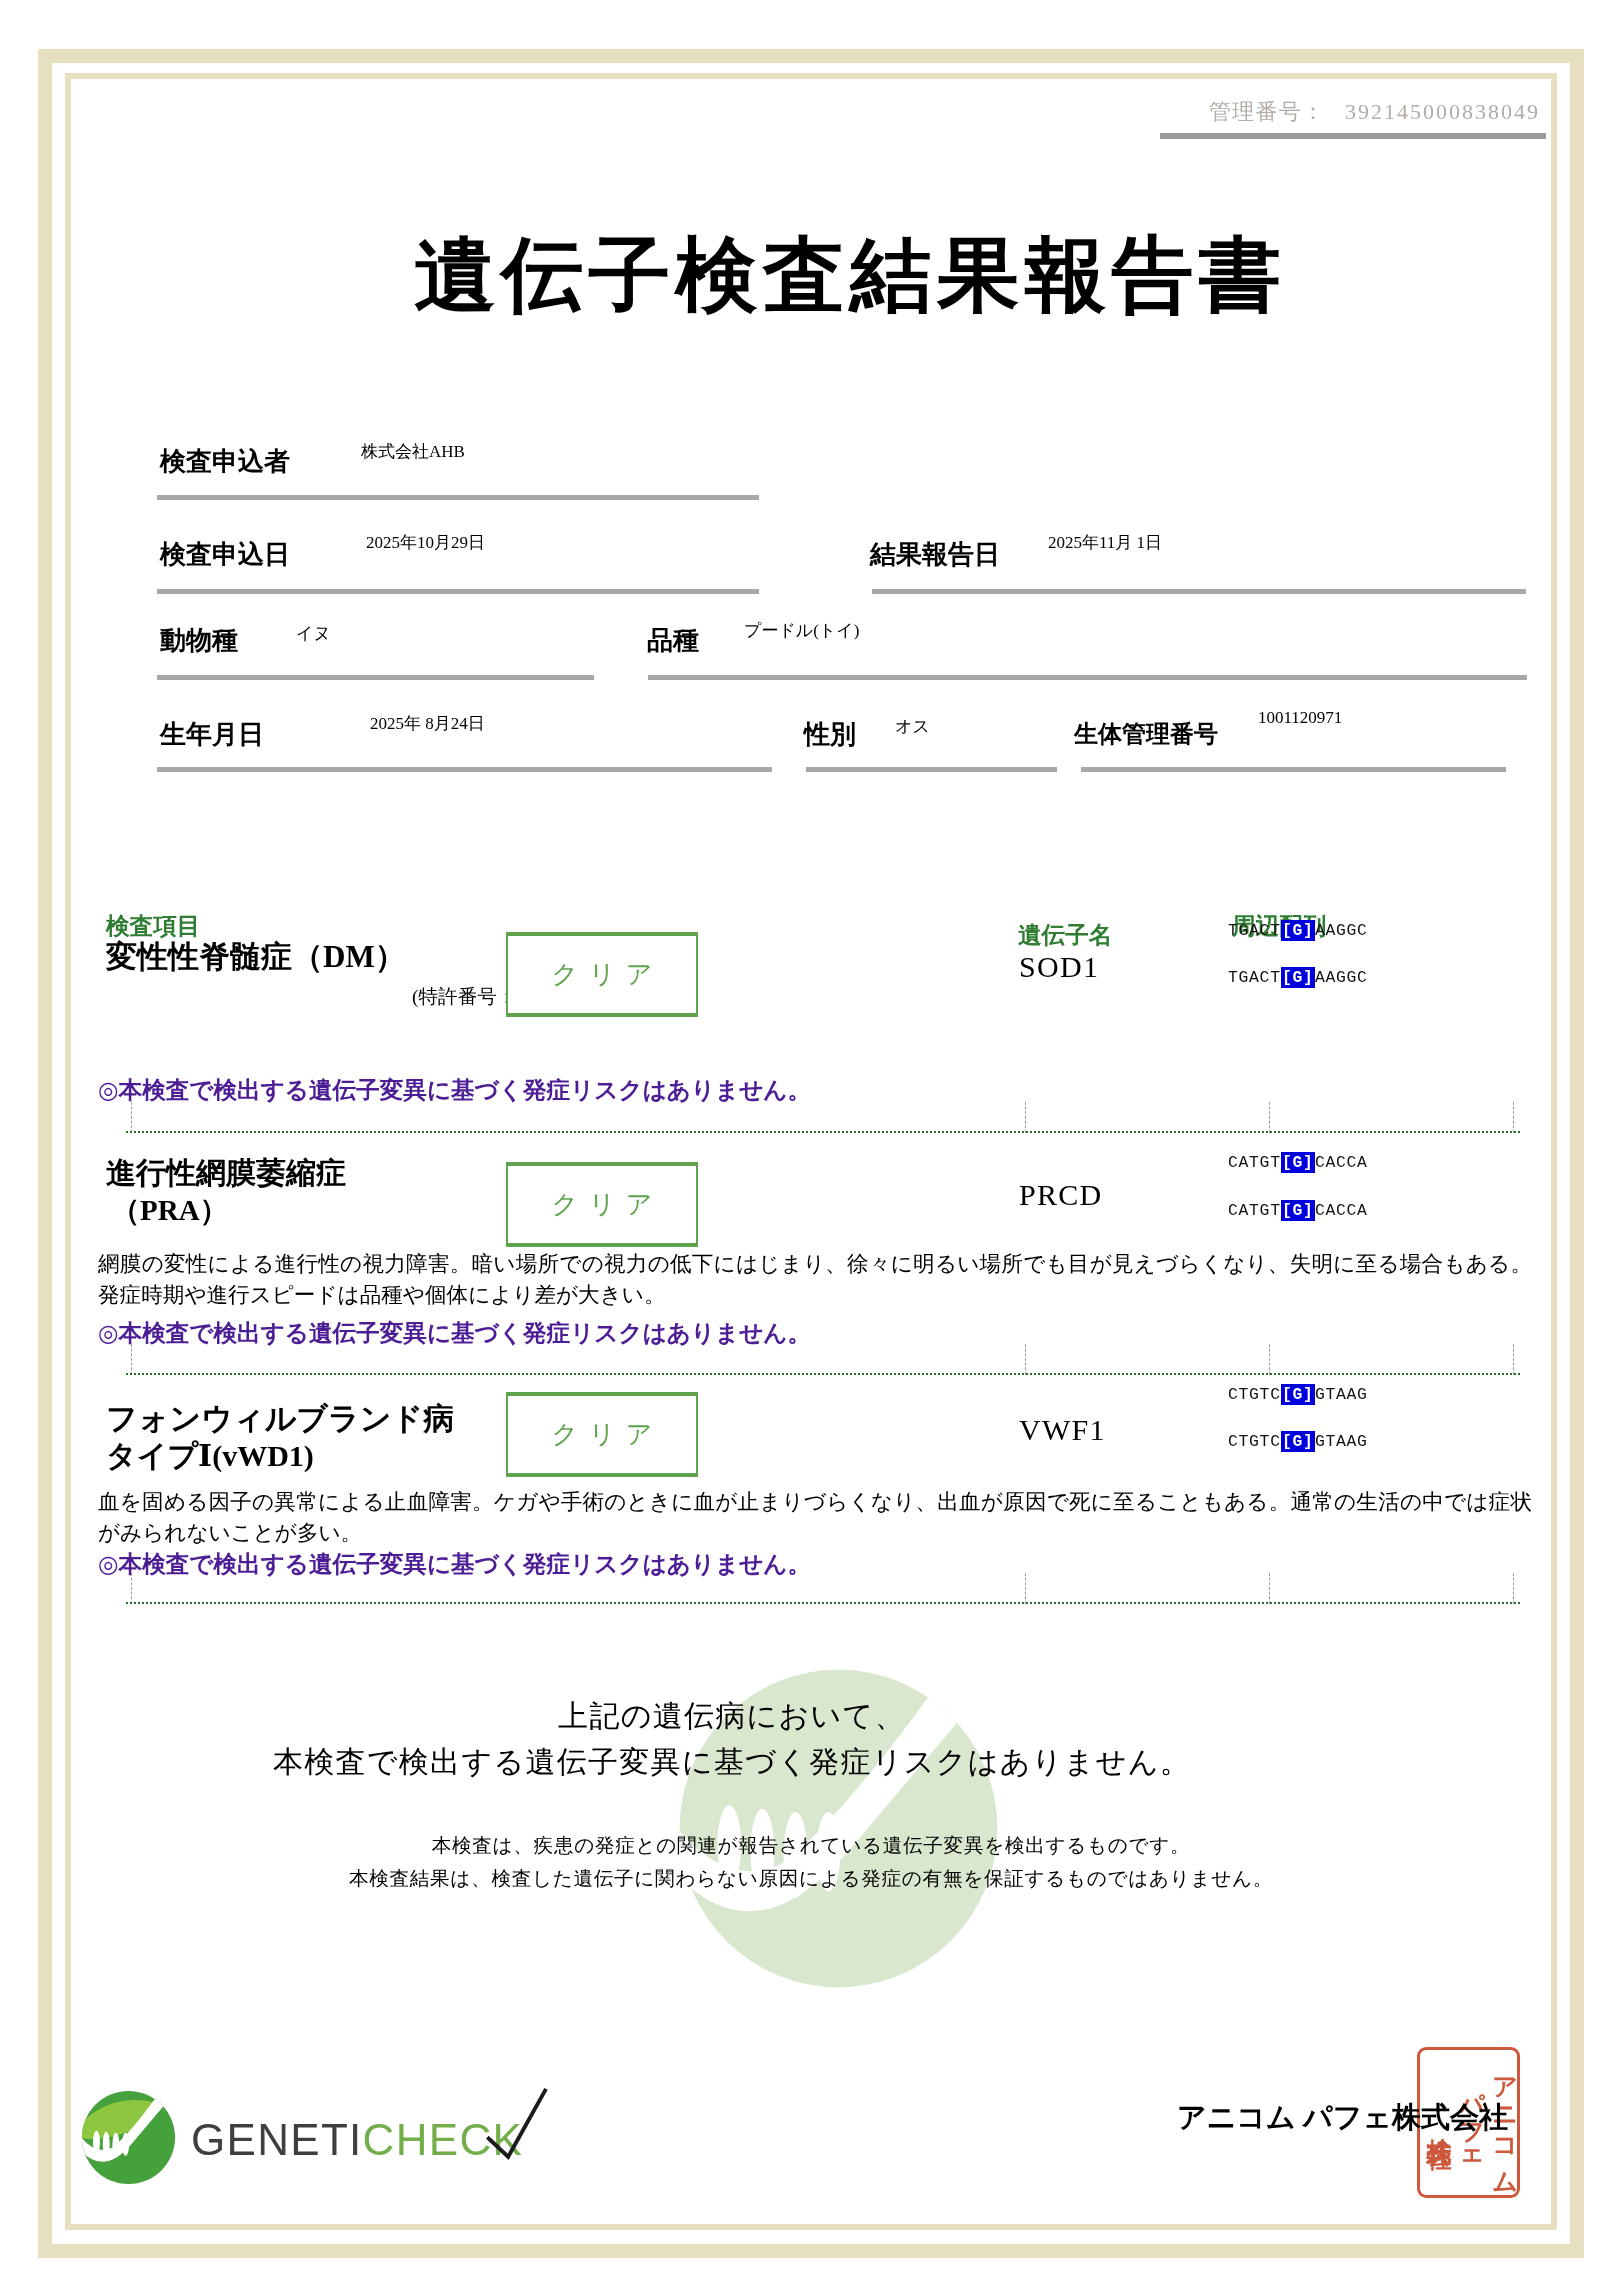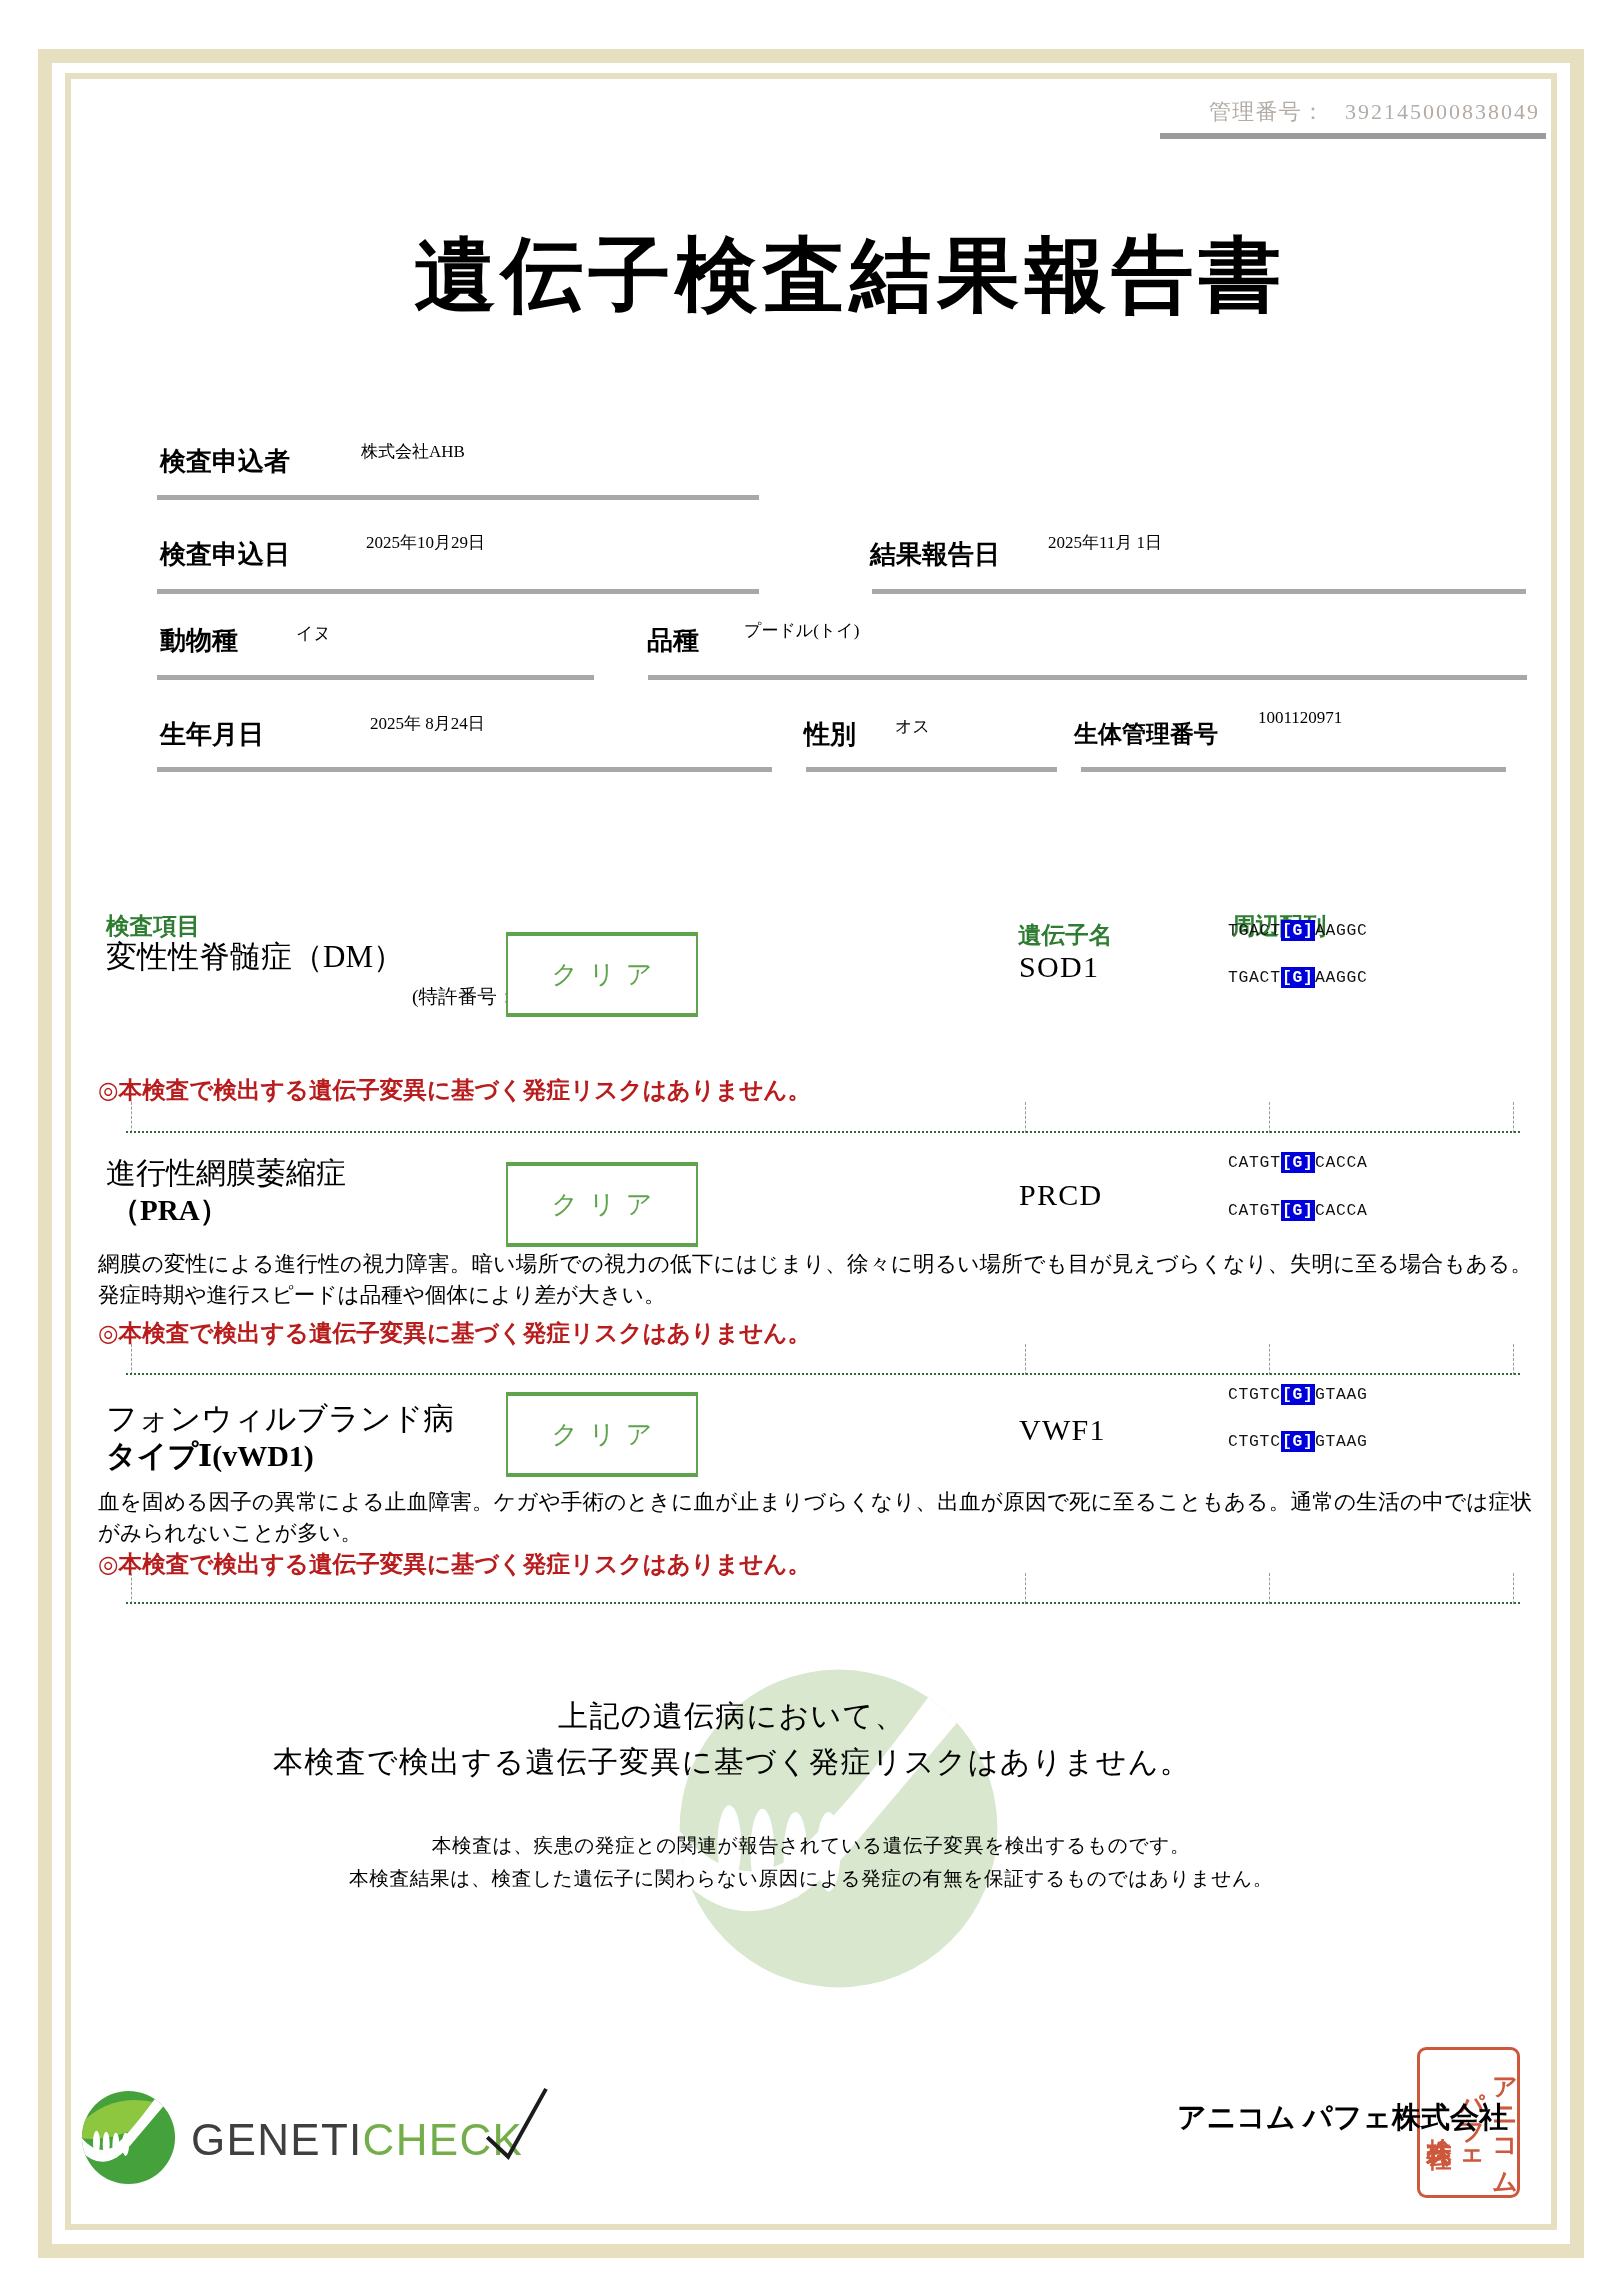--- a/index.html
+++ b/index.html
@@ -23,32 +23,32 @@
 
   
   .flabel{position:absolute;font-size:26px;font-weight:bold;color:#000;white-space:nowrap;}
   .fvalue{position:absolute;font-size:17px;color:#000;white-space:nowrap;}
   .fline{position:absolute;height:5.2px;background:#a8a8a8;}
 
   
   .colhead{position:absolute;font-size:23.6px;font-weight:bold;color:#2e7d32;white-space:nowrap;margin-top:40px;}
 
   
-  .disease{position:absolute;font-size:31px;font-weight:normal;color:#000;white-space:nowrap;}
+  .disease{position:absolute;font-size:31px;font-weight:bold;color:#000;white-space:nowrap;}
   .disease2{position:absolute;font-size:29px;font-weight:bold;color:#000;white-space:nowrap;}
   .patent{position:absolute;font-size:19.6px;color:#000;white-space:nowrap;}
   .result-box{position:absolute;width:188px;height:77px;border:2.6px solid #5fa44c;border-top-width:4.6px;border-bottom-width:4.6px;
               display:flex;align-items:center;justify-content:center;background:#fff;}
   .result-text{font-size:26px;color:#5fa44c;letter-spacing:10.5px;padding-left:10.5px;
                font-family:"Liberation Serif","DejaVu Serif",serif;}
   .gene{position:absolute;font-size:30px;color:#000;letter-spacing:1.3px;white-space:nowrap;}
   .seq{position:absolute;font-size:16.4px;color:#111;letter-spacing:0.7px;white-space:nowrap;}
   .seq .mut{background:#0000dd;color:#ffffff;font-weight:bold;padding:0.7px 1.3px;}
   .desc{position:absolute;left:98px;width:1434px;font-size:21.6px;line-height:1.42;color:#000;text-align:justify;}
-  .risk{position:absolute;left:98px;font-size:23.6px;font-weight:bold;color:#b91c1c;white-space:nowrap;}
+  .risk{position:absolute;left:98px;font-size:23.6px;font-weight:bold;color:#4c1d95;white-space:nowrap;}
 
   
   .sepline{position:absolute;left:126px;width:1394px;height:0;border-top:2.6px dotted #2e6b30;}
   .septick{position:absolute;width:0;height:31px;border-left:1.3px dashed #9a9a9a;}
 
   
   .sum-big{position:absolute;left:0;width:1464px;text-align:center;font-size:30px;color:#000;letter-spacing:1.3px;}
   .sum-small{position:absolute;left:0;width:1622px;text-align:center;font-size:19.6px;color:#000;letter-spacing:0.7px;}
   .watermark{position:absolute;left:673px;top:1663px;width:331px;height:331px;z-index:0;}
   .sumz{z-index:1;}

